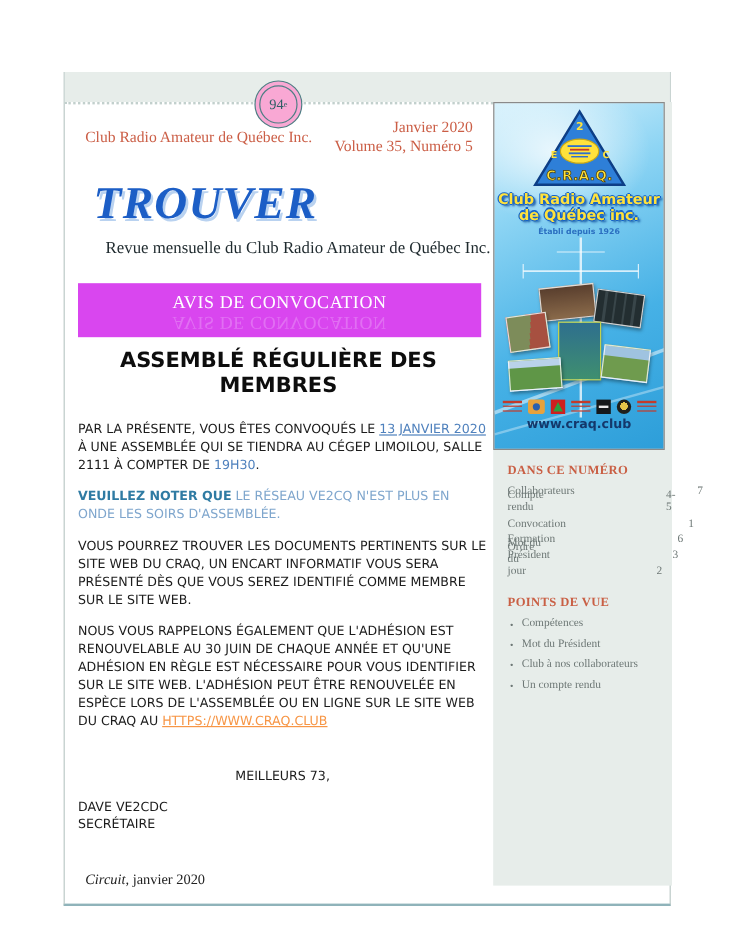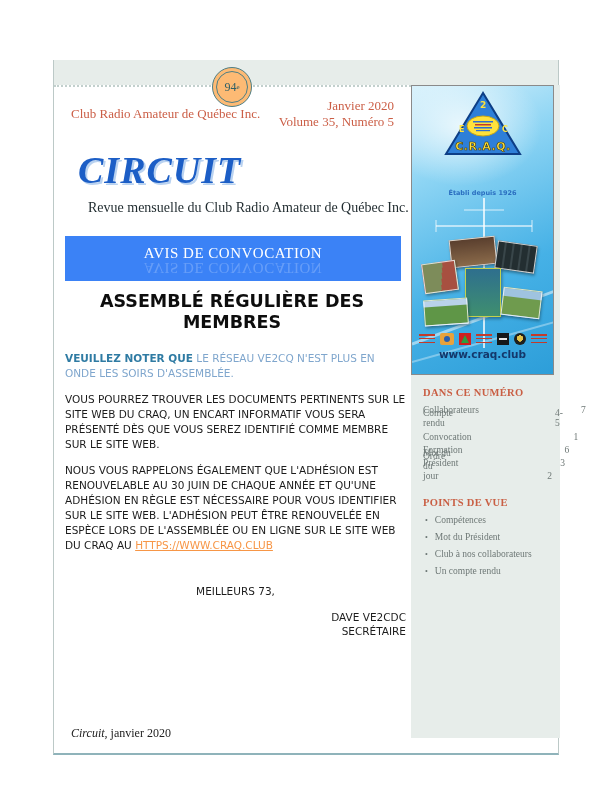--- a/index.html
+++ b/index.html
@@ -14,21 +14,21 @@
     position:absolute;left:53px;top:60px;width:506px;height:695px;
     background:#ffffff;
     border-left:1px solid #bcc9c7;border-right:1px solid #bcc9c7;
     border-bottom:2px solid #8fb3ba;box-sizing:border-box;
   }
   .topband{position:absolute;left:0;top:0;width:100%;height:25px;background:#e7edea;}
   .dotline{position:absolute;left:0;top:25px;width:100%;height:0;border-top:2px dotted #c2d0cd;}
 
   .badge{
     position:absolute;left:158px;top:7px;width:40px;height:40px;border-radius:50%;
-    background:#fdba74;border:1px solid #4e7e84;box-sizing:border-box;
+    background:#f9a8d4;border:1px solid #4e7e84;box-sizing:border-box;
     display:flex;align-items:center;justify-content:center;z-index:5;
   }
   .badge-inner{
     width:32px;height:32px;border-radius:50%;border:1px solid #4e7e84;box-sizing:border-box;
     display:flex;align-items:center;justify-content:center;
     font-family:"Liberation Serif",serif;font-size:12px;color:#2f5f66;
   }
   .badge-inner sup{font-size:7px;line-height:1;}
 
   
@@ -46,39 +46,39 @@
     font-size:38px;letter-spacing:1px;color:#1c5ec6;
     text-shadow:2px 2px 0 #b9d2f0;
   }
   .subtitle{
     position:absolute;left:34px;top:140px;
     font-family:"Liberation Serif",serif;font-size:14px;color:#1f2a2e;
   }
 
   
   .banner{
-    position:absolute;left:11px;top:176px;width:336px;height:45px;background:#3b82f6;
+    position:absolute;left:11px;top:176px;width:336px;height:45px;background:#d946ef;
     text-align:center;color:#ffffff;font-family:"Liberation Serif",serif;
     font-size:15px;letter-spacing:.5px;overflow:hidden;
   }
   .banner .main{display:block;margin-top:9px;}
   .banner .refl{display:block;transform:scaleY(-1);opacity:.22;margin-top:-3px;}
   .heading{
     position:absolute;left:8px;top:231px;width:340px;text-align:center;
     font-weight:bold;font-size:17.5px;line-height:21px;color:#0d0d0d;
   }
 
   
   .bodycol{
     position:absolute;left:11px;top:291px;width:341px;
     font-size:10.5px;line-height:15px;color:#1c1c1c;
   }
   .bodycol p{margin:0 0 11px 0;}
   .gap-lg{margin-top:31px !important;text-align:center;}
-  .sig{line-height:14px;margin-top:2px !important;text-align:right;}
+  .sig{line-height:14px;margin-top:2px !important;}
   .lnk-blue{color:#4f81bd;}
   .u{text-decoration:underline;}
   .b-teal{color:#2f7ba3;font-weight:bold;}
   .t-lblue{color:#7fa6cd;}
   .lnk-orange{color:#f79646;text-decoration:underline;}
 
   .footer{
     position:absolute;left:17px;top:666px;
     font-family:Liberation Serif, serif;font-size:12px;color:#222222;
   }
@@ -162,31 +162,32 @@
         <sup>e</sup>
     </div>
   </div>
 
   <div class="org serif">Club Radio Amateur de Québec Inc.</div>
   <div class="issue">
     <div>Janvier 2020</div>
     <div>Volume 35, Numéro 5</div>
   </div>
 
-  <div class="title">CIRCUIT</div>
+  <div class="title">TROUVER</div>
   <div class="subtitle">Revue mensuelle du Club Radio Amateur de Québec Inc.</div>
 
   <div class="banner">
     <span class="main">AVIS DE CONVOCATION</span>
     <span class="refl">AVIS DE CONVOCATION</span>
   </div>
 
   <div class="heading">ASSEMBLÉ RÉGULIÈRE DES MEMBRES</div>
 
   <div class="bodycol">
+    <p><span>PAR LA PRÉSENTE, VOUS ÊTES CONVOQUÉS LE </span><span class="lnk-blue u">13 JANVIER 2020</span><span> À UNE ASSEMBLÉE QUI SE TIENDRA AU CÉGEP LIMOILOU, SALLE 2111 À COMPTER DE </span><span class="lnk-blue">19H30</span><span>.</span></p>
     <p><span class="b-teal">VEUILLEZ NOTER QUE</span><span class="t-lblue"> LE RÉSEAU VE2CQ N'EST PLUS EN ONDE LES SOIRS D'ASSEMBLÉE.</span></p>
     <p>VOUS POURREZ TROUVER LES DOCUMENTS PERTINENTS SUR LE SITE WEB DU CRAQ, UN ENCART INFORMATIF VOUS SERA PRÉSENTÉ DÈS QUE VOUS SEREZ IDENTIFIÉ COMME MEMBRE SUR LE SITE WEB.</p>
     <p><span>NOUS VOUS RAPPELONS ÉGALEMENT QUE L'ADHÉSION EST RENOUVELABLE AU 30 JUIN DE CHAQUE ANNÉE ET QU'UNE ADHÉSION EN RÈGLE EST NÉCESSAIRE POUR VOUS IDENTIFIER SUR LE SITE WEB. L'ADHÉSION PEUT ÊTRE RENOUVELÉE EN ESPÈCE LORS DE L'ASSEMBLÉE OU EN LIGNE SUR LE SITE WEB DU CRAQ AU </span><span class="lnk-orange">HTTPS://WWW.CRAQ.CLUB</span></p>
     <p class="gap-lg">MEILLEURS 73,</p>
     <p class="sig">
       <span>DAVE VE2CDC</span><br>
       <span>SECRÉTAIRE</span>
     </p>
   </div>
 
@@ -217,20 +218,24 @@
         <text x="16" y="42" font-family="DejaVu Sans" font-size="8" font-weight="bold" fill="#ffe23c">E</text>
         <text x="59" y="42" font-family="DejaVu Sans" font-size="8" font-weight="bold" fill="#ffe23c">C</text>
         <ellipse cx="40" cy="36" rx="16" ry="10" fill="#ffe23c" stroke="#c9a714"></ellipse>
         <rect x="30" y="31" width="20" height="1.5" fill="#2e6fd0"></rect>
         <rect x="32" y="34" width="16" height="1.5" fill="#c33a2a"></rect>
         <rect x="31" y="37" width="18" height="1.5" fill="#2e6fd0"></rect>
         <rect x="33" y="40" width="14" height="1.2" fill="#2e6fd0"></rect>
         <text x="40" y="60" text-anchor="middle" font-family="DejaVu Sans" font-size="11" font-weight="bold" fill="#ffe23c" stroke="#4a3a00" stroke-width="0.6" letter-spacing="0.5">C.R.A.Q.</text>
       </svg>
 
+      <div class="clubname">
+        <div>Club Radio Amateur</div>
+        <div>de Québec inc.</div>
+      </div>
       <div class="estab">Établi depuis 1926</div>
 
       <div class="ph ph1"></div>
       <div class="ph ph2"></div>
       <div class="ph ph3"></div>
       <div class="ph ph4"></div>
       <div class="ph ph5"></div>
       <div class="ph ph6"></div>
 
       <div class="logosrow">

